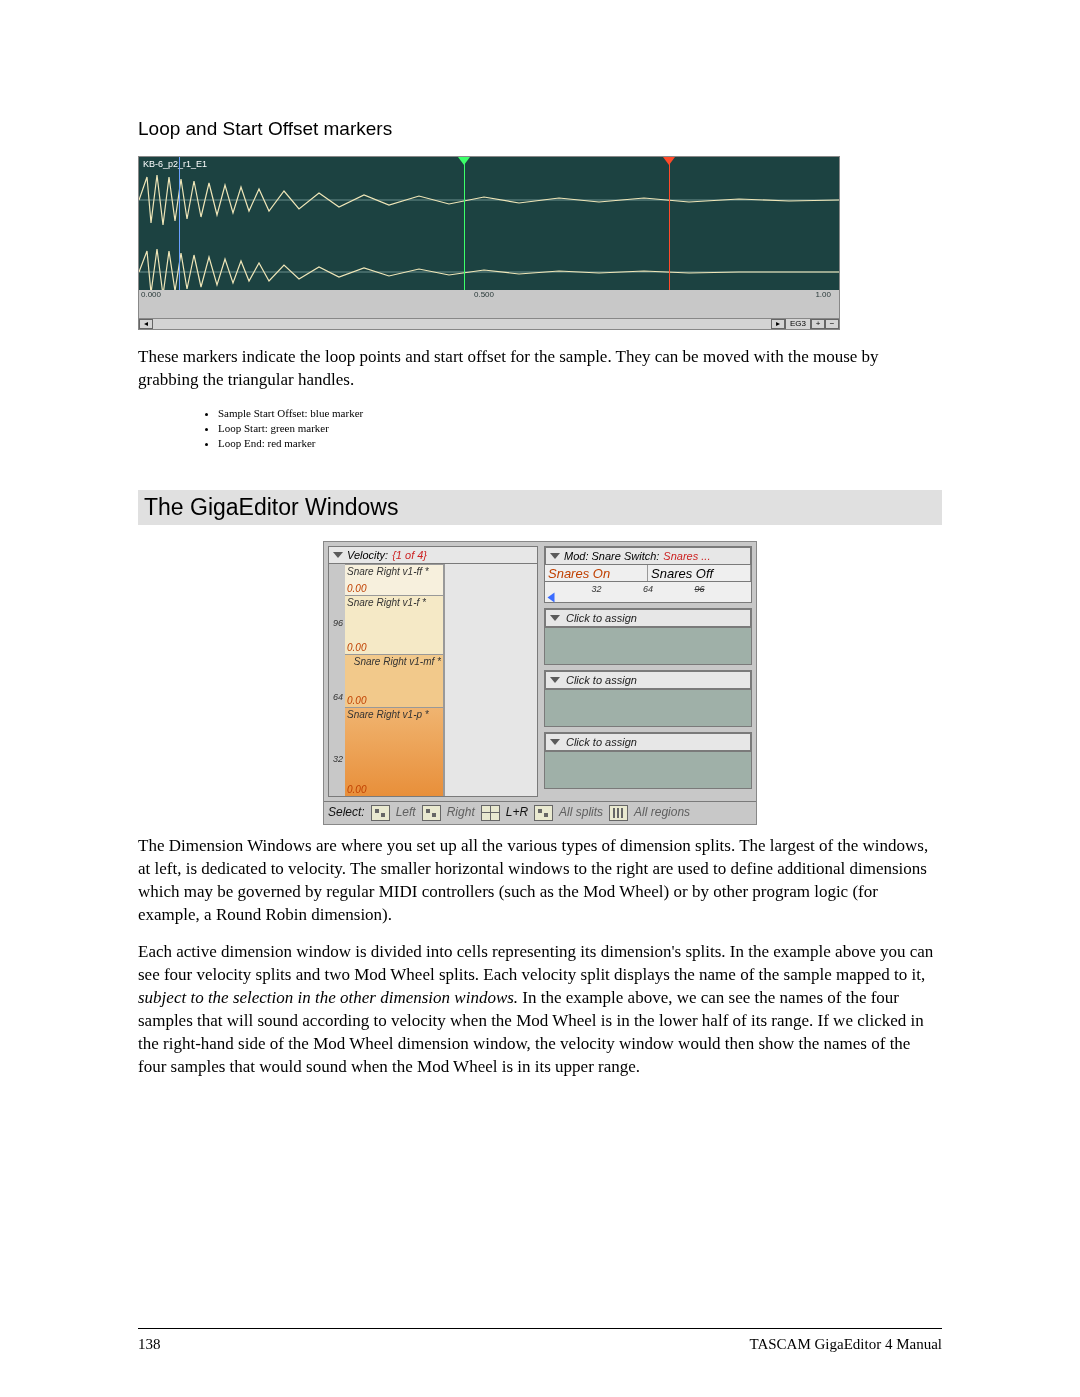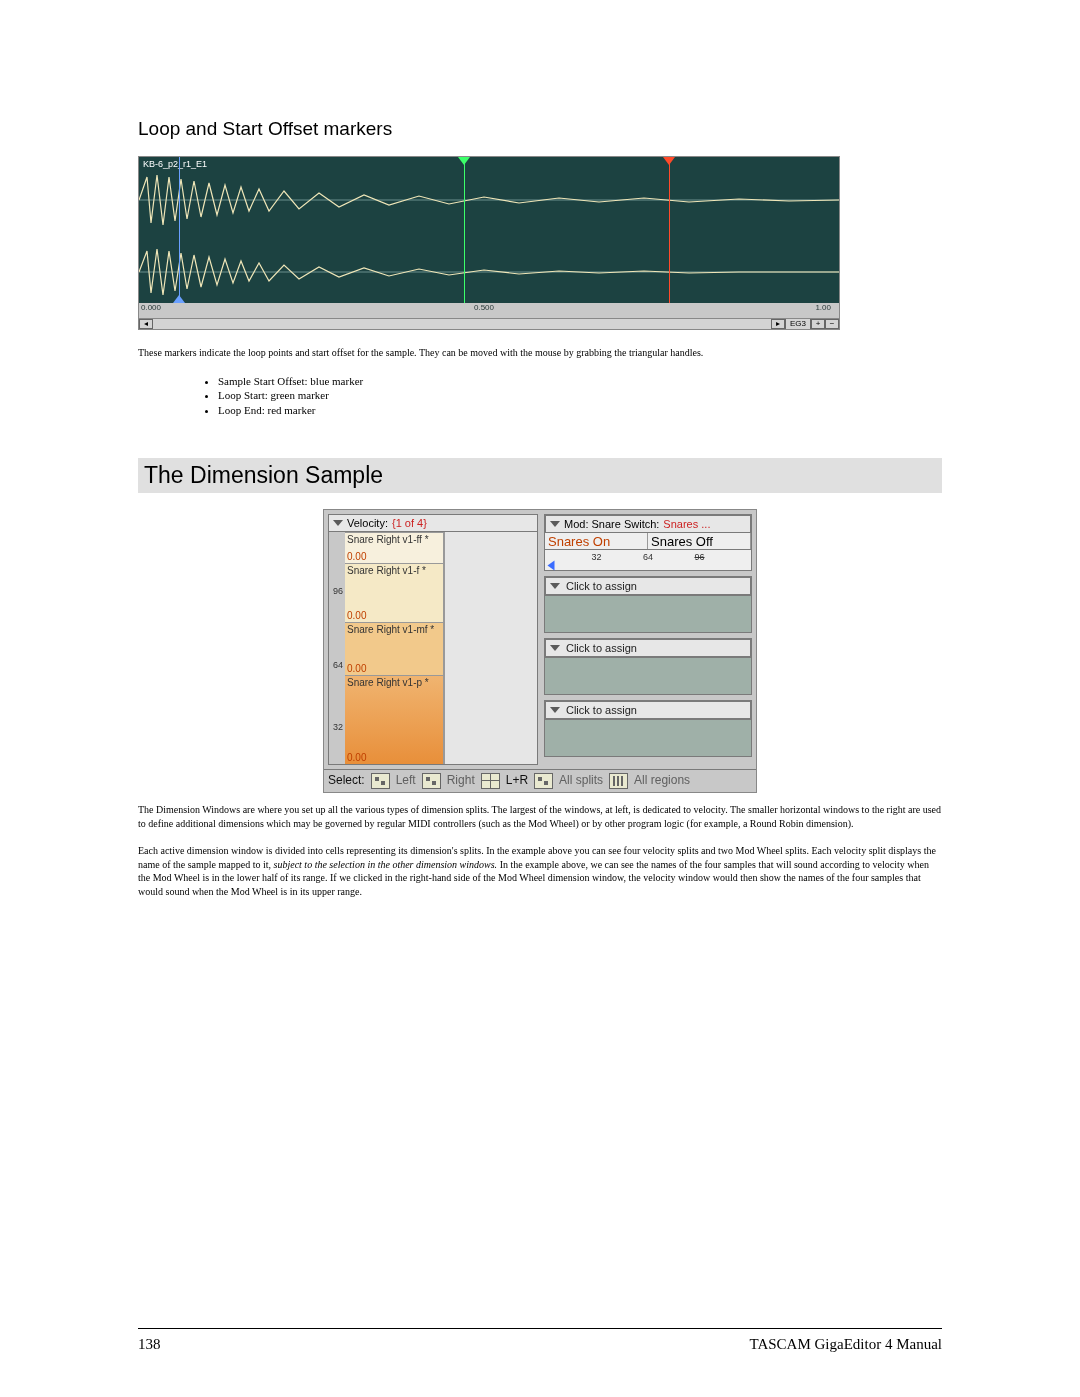--- a/index.html
+++ b/index.html
@@ -24,21 +24,21 @@
   }
   .section-heading-large {
     font-family: Futura, 'Trebuchet MS', Arial, sans-serif;
     font-size: 23px;
     font-weight: 500;
     margin: 40px 0 16px 0;
     background: #e0e0e0;
     padding: 4px 6px;
   }
   .body-text {
-    font-size: 10px;
+    font-size: 17px;
     line-height: 1.35;
     margin: 10px 0 14px 0;
   }
   .body-text em { font-style: italic; }
   ul.bullets {
     list-style: disc;
     margin: 4px 0 20px 0;
     padding-left: 80px;
     font-size: 11px;
     line-height: 1.35;
@@ -64,21 +64,21 @@
     position: absolute;
     left: 0; right: 0;
     height: 62px;
   }
   .wf-channel svg { width: 100%; height: 100%; display:block; }
   .wf-top { top: 12px; }
   .wf-bot { top: 84px; }
   .wf-ruler {
     position: absolute;
     left: 0; right: 0; bottom: 10px;
-    height: 16px;
+    height: 29px;
     background: #c8c8c8;
     font-family: Arial, sans-serif;
     font-size: 8px;
     color: #2a3a3a;
     text-align: right;
   }
   .wf-ruler span { position: absolute; top: 0; }
   .wf-scroll {
     position: absolute;
     left: 0; right: 0; bottom: 0;
@@ -122,20 +122,21 @@
   .marker.red .line { background: #ff4a2a; }
 
   
   .dimfig {
     width: 432px;
     margin: 14px auto 1px auto;
     background: #c8c8c8;
     border: 1px solid #888;
     font-family: Tahoma, Arial, sans-serif;
     font-size: 11px;
+    font-style: italic;
   }
   .dimfig-body {
     display: flex;
     padding: 4px;
     gap: 6px;
   }
   .dim-col1 {
     width: 212px;
     display: flex;
     flex-direction: column;
@@ -191,21 +192,21 @@
     border-right: 1px solid #999;
     font-size: 10px;
     padding: 1px 2px;
     position: relative;
     overflow: hidden;
     color: #333;
   }
   .vel-cell .sub { color: #c04000; font-size: 10px; position:absolute; bottom:1px; left:2px; }
   .vel-cell.c0 { flex: 0 0 28px; background: #f7f0dd; }
   .vel-cell.c1 { flex: 0 0 56px; background: #f5e9c6; }
-  .vel-cell.c2 { flex: 0 0 50px; background: #f2c98b; }
+  .vel-cell.c2 { flex: 0 0 50px; background: #f2c98b; text-align: right; }
   .vel-cell.c3 { flex: 1; background: linear-gradient(#f0b470,#e88f3a); }
   .vel-right {
     width: 92px;
     background: #e6e6e6;
     border-left: 1px solid #999;
   }
 
   .dim-block {
     border: 1px solid #7a7a7a;
     background: #e7e7e7;
@@ -344,21 +345,21 @@
   </div>
 
   <p class="body-text">These markers indicate the loop points and start offset for the sample.  They can be moved with the mouse by grabbing the triangular handles.</p>
 
   <ul class="bullets">
     <li>Sample Start Offset: blue marker</li>
     <li>Loop Start: green marker</li>
     <li>Loop End: red marker</li>
   </ul>
 
-  <div class="section-heading-large">The Dimension Sample</div>
+  <div class="section-heading-large">The GigaEditor Windows</div>
 
   <div class="dimfig">
     <div class="dimfig-body">
 
       <div class="dim-col1">
         <div class="dim-header">
           <span class="tri-down"></span>
           <span>Velocity: </span>
           <span class="red">{1 of 4}</span>
         </div>

